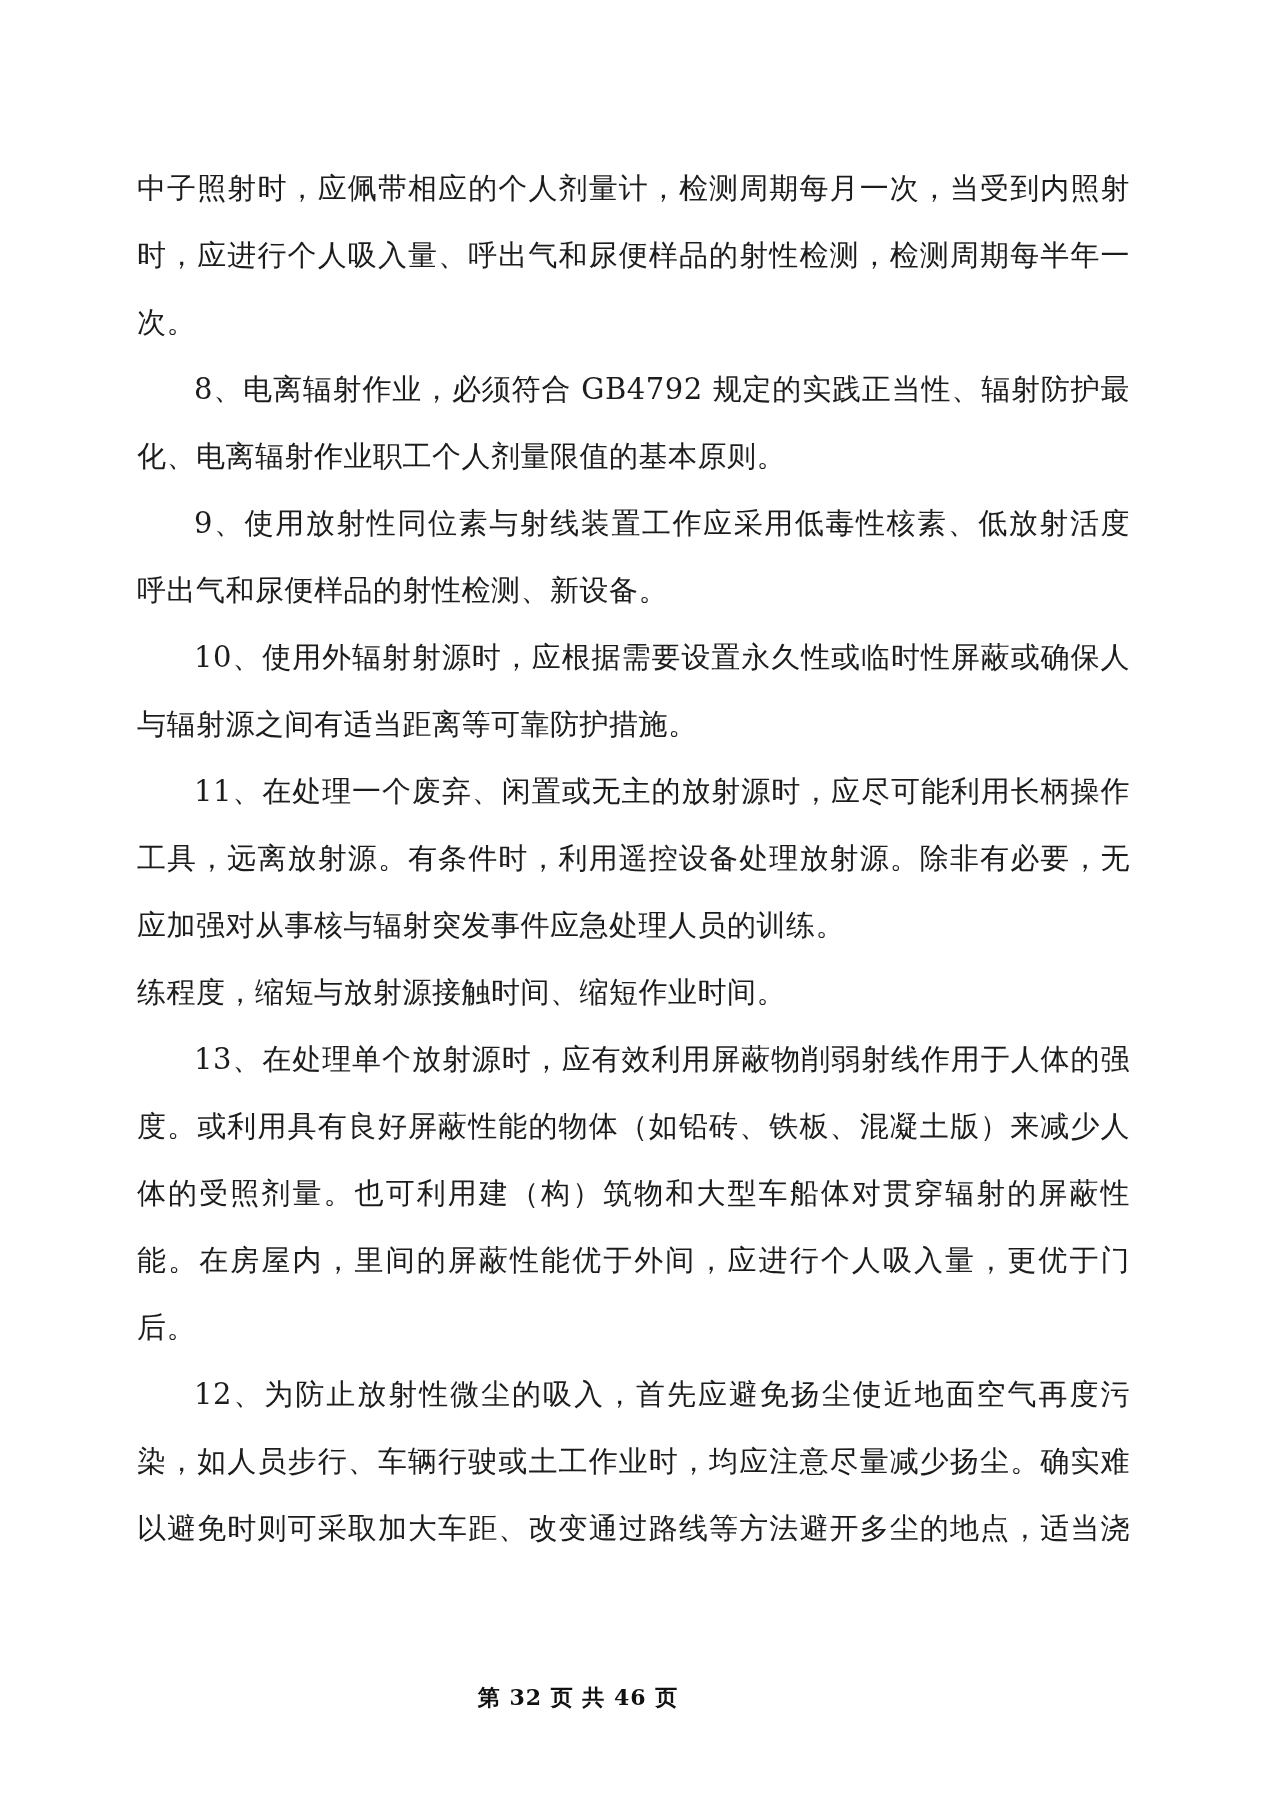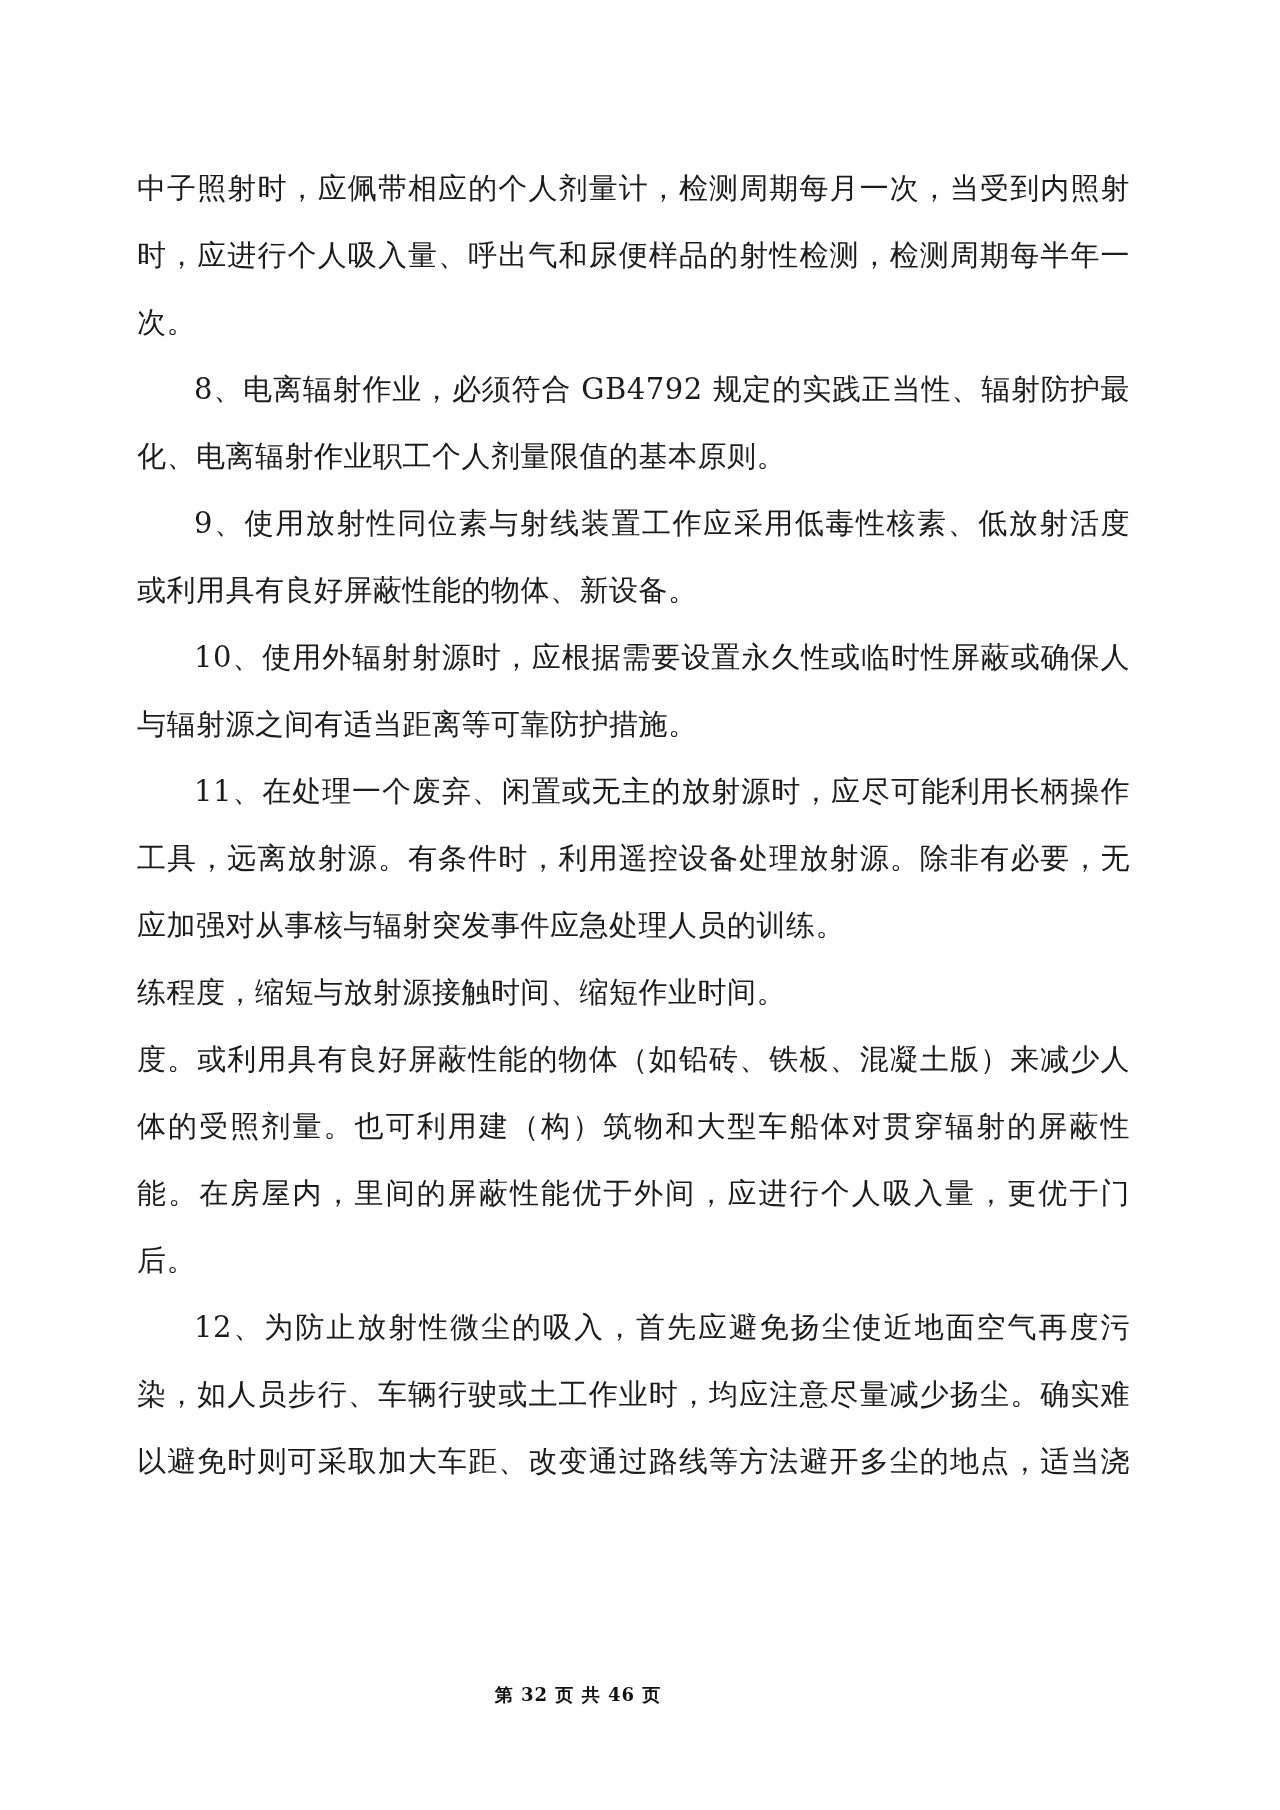--- a/index.html
+++ b/index.html
@@ -45,44 +45,45 @@
     text-indent: 57px;
   }
   .footer {
     position: absolute;
     top: 1683px;
     left: 0;
     width: 1156px;
     text-align: center;
   }
   .footer span {
-    font-size: 18px;
+    font-size: 22px;
     font-weight: 700;
     color: #111111;
     letter-spacing: 1px;
   }
 </style>
 </head>
 <body>
 
 <div class="page" style="background: rgb(255, 255, 255);">
   <div class="text-block" style="color: rgb(28, 28, 28);">
       <div class="line">中子照射时，应佩带相应的个人剂量计，检测周期每月一次，当受到内照射</div>
       <div class="line">时，应进行个人吸入量、呼出气和尿便样品的射性检测，检测周期每半年一</div>
       <div class="line para-end">次。</div>
       <div class="line indent">8、电离辐射作业，必须符合 GB4792 规定的实践正当性、辐射防护最优</div>
       <div class="line para-end">化、电离辐射作业职工个人剂量限值的基本原则。</div>
       <div class="line indent">9、使用放射性同位素与射线装置工作应采用低毒性核素、低放射活度</div>
-      <div class="line para-end">或利用具有良好屏蔽性能的物体、新设备。</div>
+      <div class="line para-end">呼出气和尿便样品的射性检测、新设备。</div>
       <div class="line indent">10、使用外辐射射源时，应根据需要设置永久性或临时性屏蔽或确保人</div>
       <div class="line para-end">与辐射源之间有适当距离等可靠防护措施。</div>
       <div class="line indent">11、在处理一个废弃、闲置或无主的放射源时，应尽可能利用长柄操作</div>
       <div class="line">工具，远离放射源。有条件时，利用遥控设备处理放射源。除非有必要，无</div>
       <div class="line para-end">应加强对从事核与辐射突发事件应急处理人员的训练。</div>
       <div class="line para-end">练程度，缩短与放射源接触时间、缩短作业时间。</div>
+      <div class="line indent">13、在处理单个放射源时，应有效利用屏蔽物削弱射线作用于人体的强</div>
       <div class="line">度。或利用具有良好屏蔽性能的物体（如铅砖、铁板、混凝土版）来减少人</div>
       <div class="line">体的受照剂量。也可利用建（构）筑物和大型车船体对贯穿辐射的屏蔽性</div>
       <div class="line">能。在房屋内，里间的屏蔽性能优于外间，应进行个人吸入量，更优于门</div>
       <div class="line para-end">后。</div>
       <div class="line indent">12、为防止放射性微尘的吸入，首先应避免扬尘使近地面空气再度污</div>
       <div class="line">染，如人员步行、车辆行驶或土工作业时，均应注意尽量减少扬尘。确实难</div>
       <div class="line">以避免时则可采取加大车距、改变通过路线等方法避开多尘的地点，适当浇</div>
     </div>
   <div class="footer">
     <span style="color: rgb(17, 17, 17);">第 32 页 共 46 页</span>

